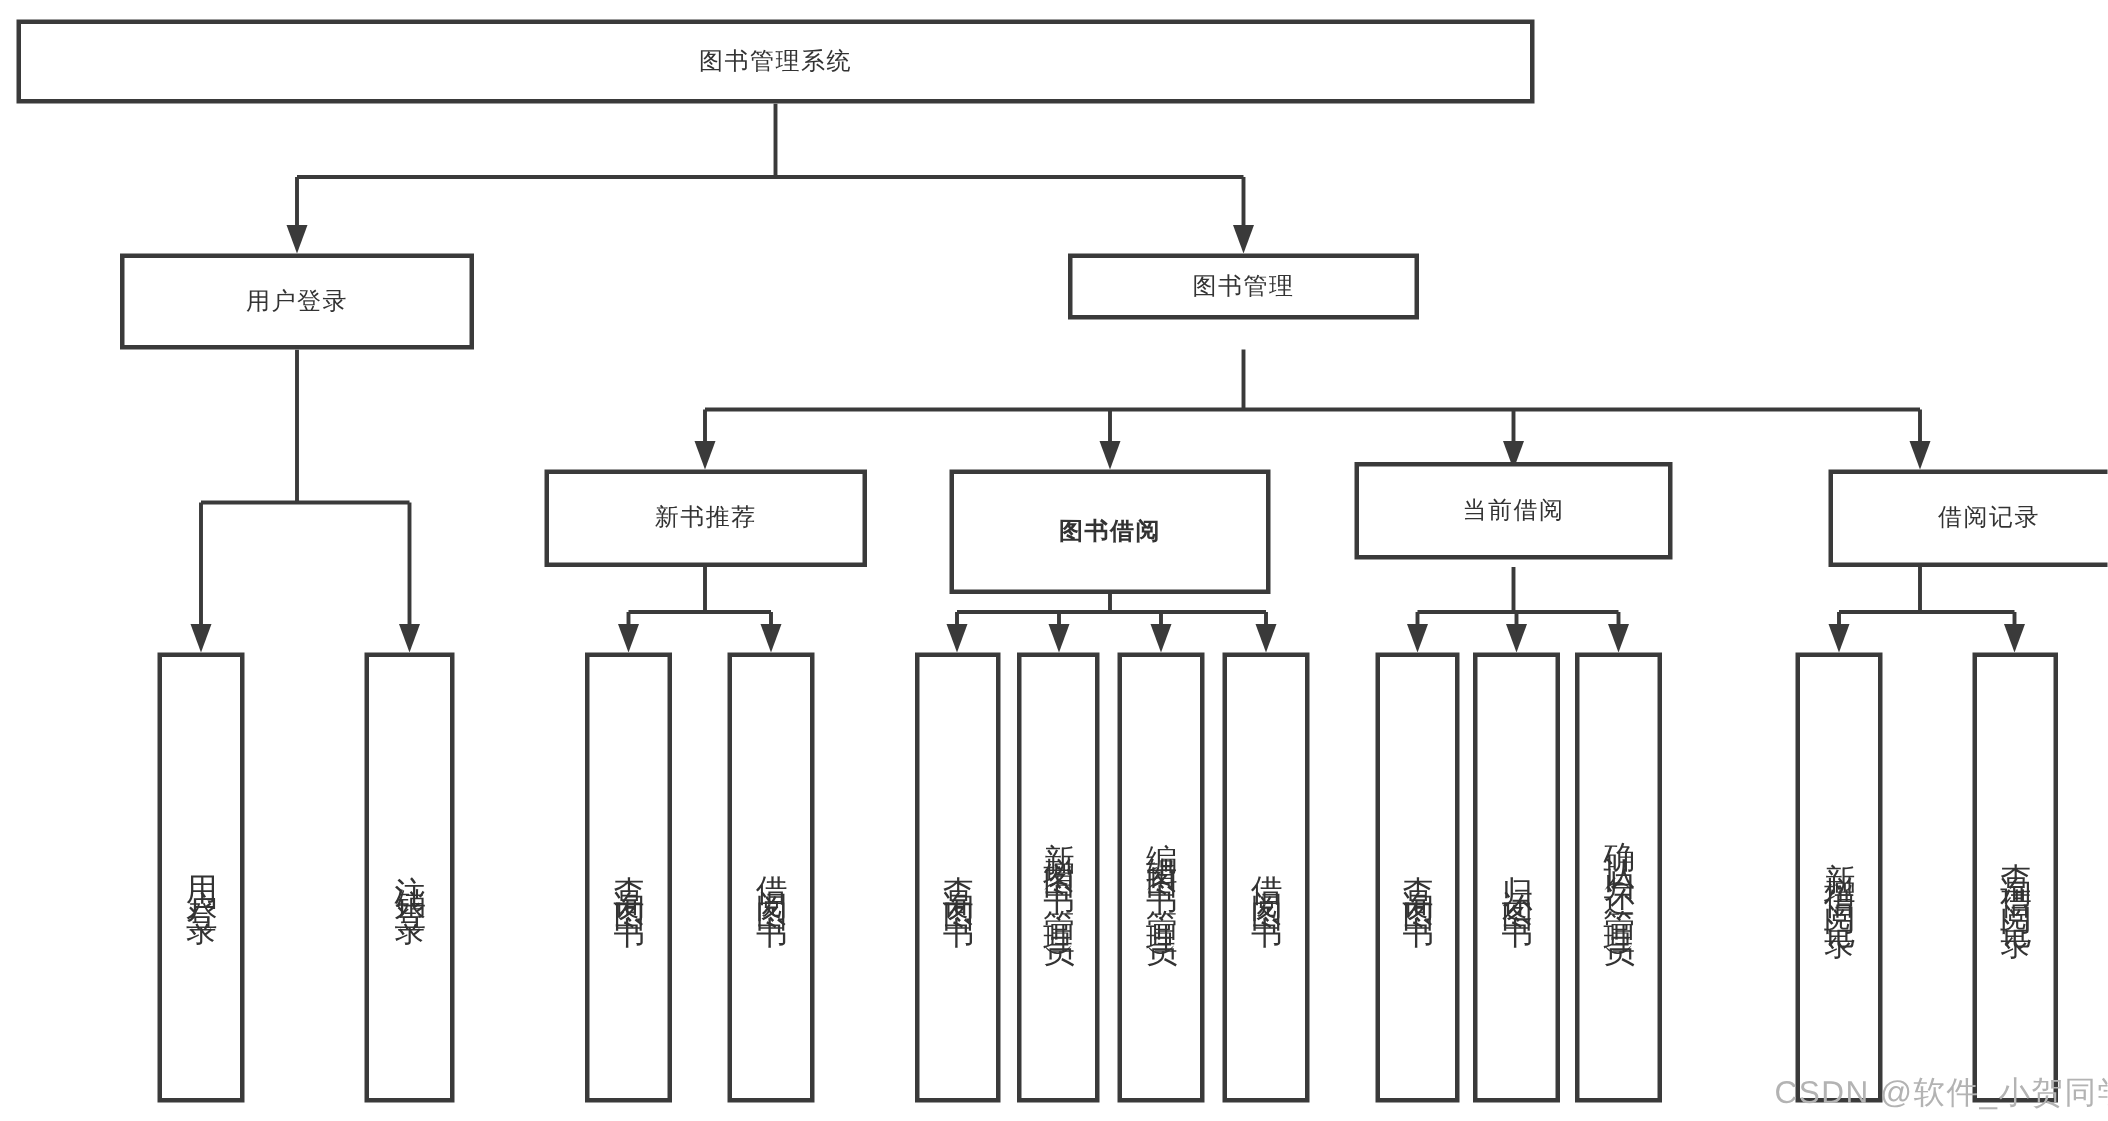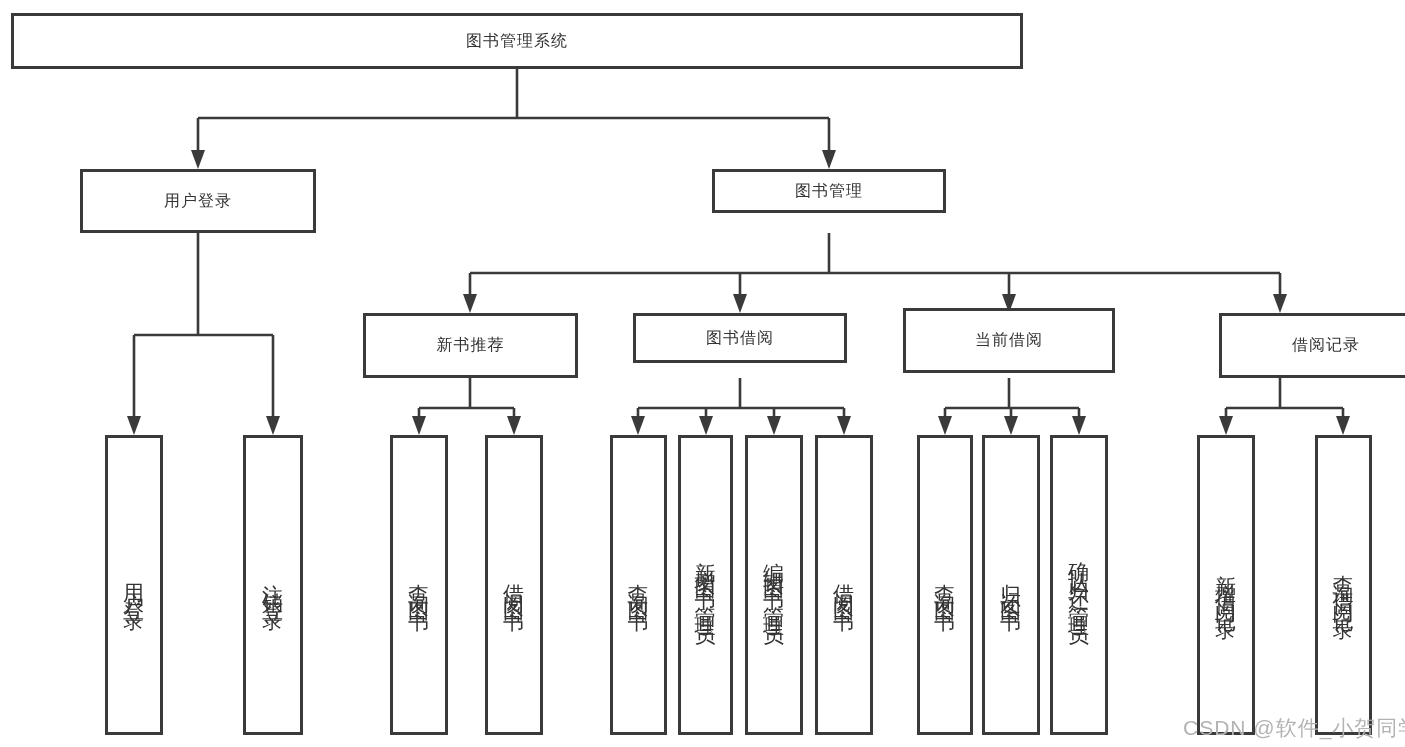--- a/index.html
+++ b/index.html
@@ -94,21 +94,21 @@
     <polygon points="1219,416 1233,416 1226,435"></polygon>
     <polygon points="1336,416 1350,416 1343,435"></polygon>
   </svg>
 
   <div class="node" style="left:11px;top:13px;width:1012px;height:56px;">图书管理系统</div>
 
   <div class="node" style="left:80px;top:169px;width:236px;height:64px;">用户登录</div>
   <div class="node" style="left:712px;top:169px;width:234px;height:44px;">图书管理</div>
 
   <div class="node" style="left:363px;top:313px;width:215px;height:65px;text-align:right;">新书推荐</div>
-  <div class="node" style="left:633px;top:313px;width:214px;height:50px;">图书借阅</div>
+  <div class="node" style="left:633px;top:313px;width:214px;height:83px;font-weight:bold;">图书借阅</div>
   <div class="node" style="left:903px;top:308px;width:212px;height:65px;text-align:center;">当前借阅</div>
   <div class="node" style="left:1173px;top:313px;width:214px;height:65px;margin-left:46px;">借阅记录</div>
 
   <div class="vnode" style="left:105px;top:435px;width:58px;height:300px;">
     <span class="vtext">用户登录</span>
   </div>
   <div class="vnode" style="left:243px;top:435px;width:60px;height:300px;">
     <span class="vtext">注销登录</span>
   </div>
 

